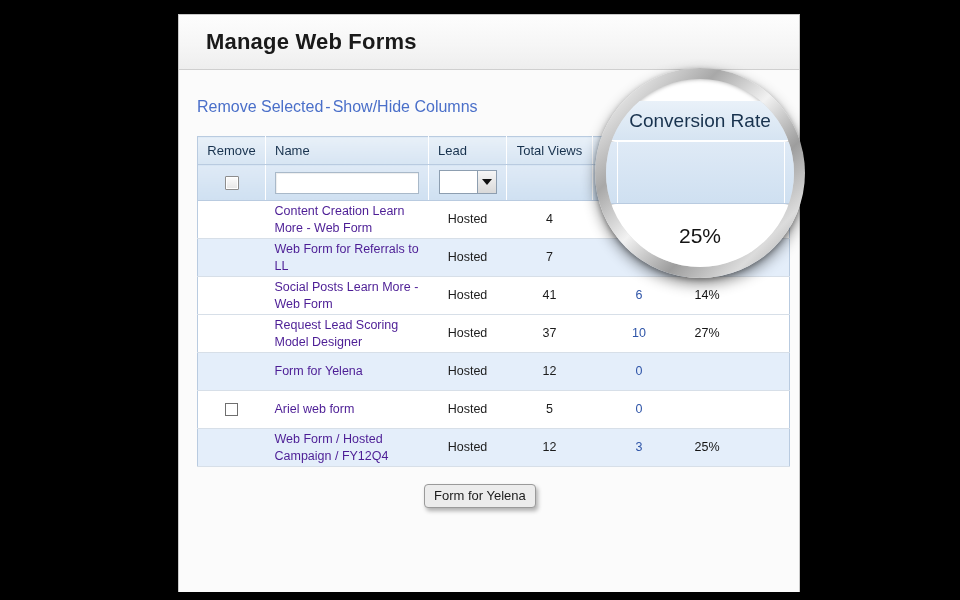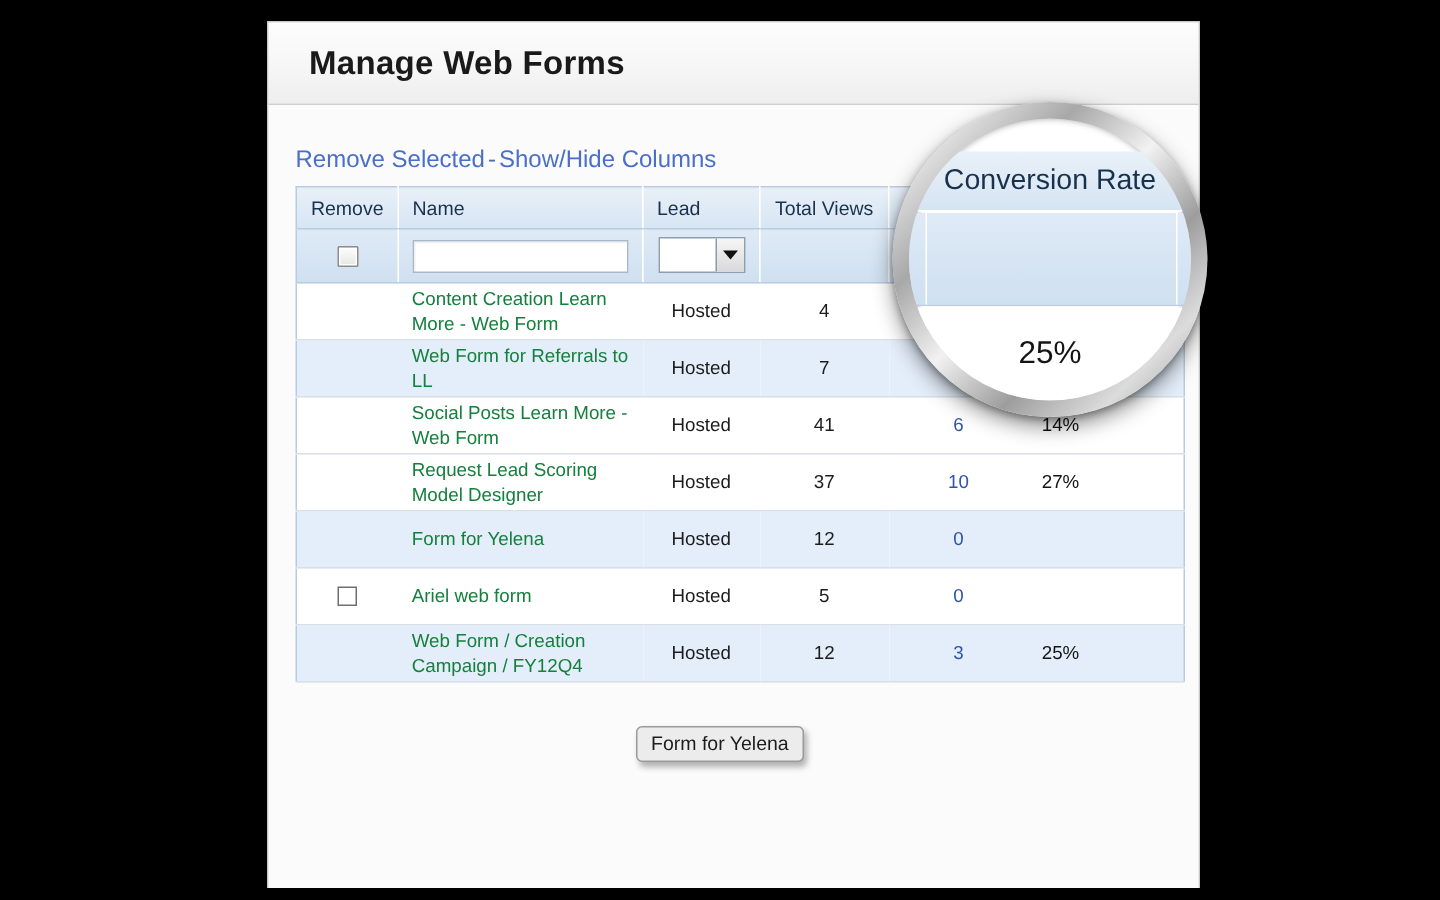--- a/index.html
+++ b/index.html
@@ -73,20 +73,21 @@
 
   
   #grid {
     width: 100%;
     border-collapse: collapse;
     border: 1px solid #b9cbe0;
     background: #ffffff;
     table-layout: fixed;
     font-size: 12.5px;
     color: #1c1c1c;
+    margin-top: 12px;
   }
 
   #grid col.c-remove  { width: 68px; }
   #grid col.c-name    { width: 163px; }
   #grid col.c-type    { width: 78px; }
   #grid col.c-views   { width: 86px; }
   #grid col.c-conv    { width: 93px; }
   #grid col.c-rate    { width: 104px; }
 
   #grid thead th {
@@ -170,21 +171,21 @@
   #grid tbody.data tr { height: 38px; }
   #grid tbody.data tr.odd  td { background: #ffffff; }
   #grid tbody.data tr.even td { background: #e4eefa; }
   #grid tbody.data td {
     border-bottom: 1px solid #d7dfe8;
     padding: 0 9px;
     vertical-align: middle;
     line-height: 1.35;
   }
   #grid tbody.data td.ta-c { text-align: center; padding: 0; }
-  #grid tbody.data td.name { color: #15803d; }
+  #grid tbody.data td.name { color: #4c1d95; }
   #grid tbody.data td.conv { text-align: center; color: #2f55a8; }
   #grid tbody.data td.rate { text-align: left; color: #141414; }
   #grid tbody.data td.views { text-align: center; }
   #grid tbody.data td.type { text-align: center; }
 
   
   #tooltip {
     position: absolute;
     left: 424px;
     top: 484px;
@@ -402,21 +403,21 @@
             </td>
             <td class="name">Ariel web form</td>
             <td class="type">Hosted</td>
             <td class="views">5</td>
             <td class="conv">0</td>
             <td class="rate"></td>
           </tr>
 
           <tr class="even">
             <td class="ta-c"></td>
-            <td class="name">Web Form / Creation Campaign / FY12Q4</td>
+            <td class="name">Web Form / Hosted Campaign / FY12Q4</td>
             <td class="type">Hosted</td>
             <td class="views">12</td>
             <td class="conv">3</td>
             <td class="rate">25%</td>
           </tr>
 
         </tbody>
       </table>
 
     </div>

